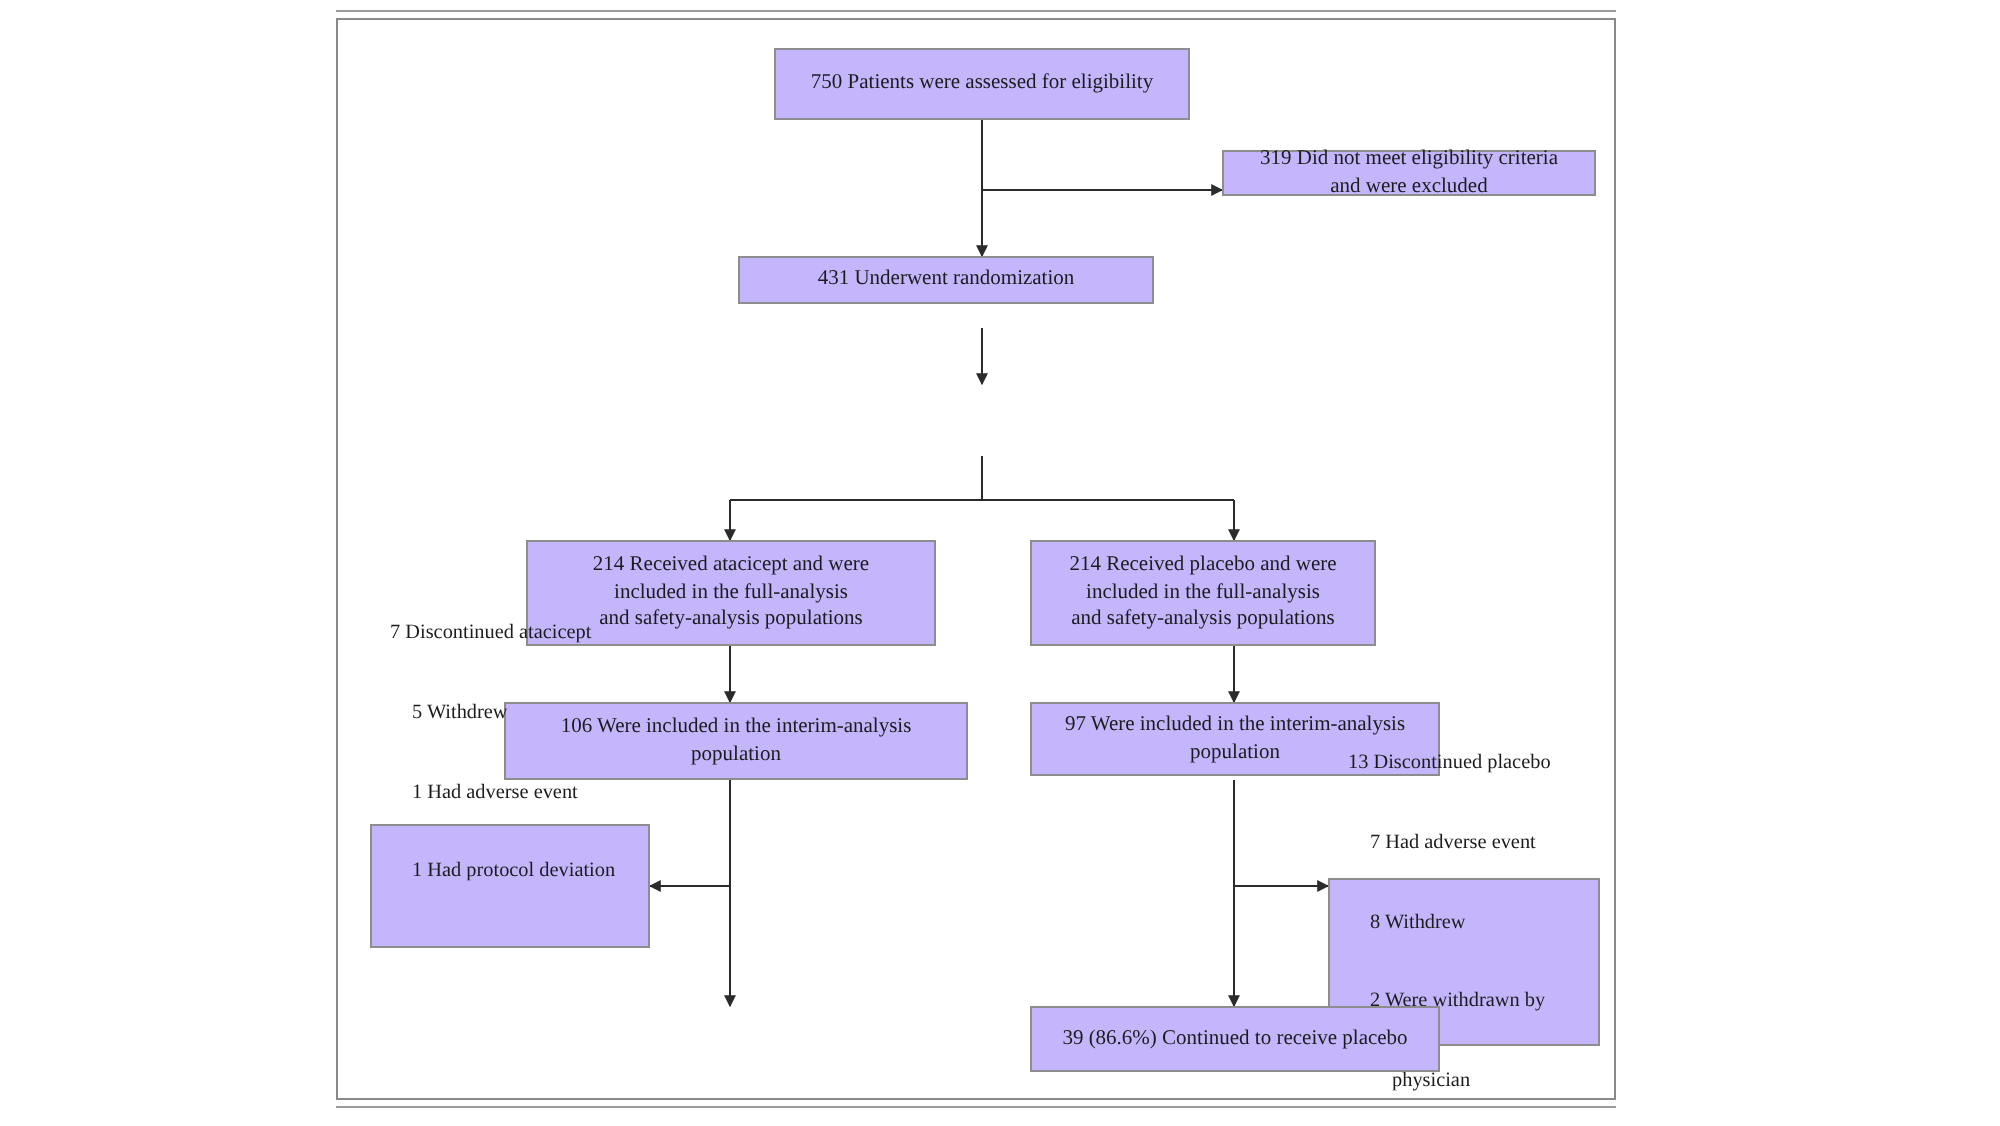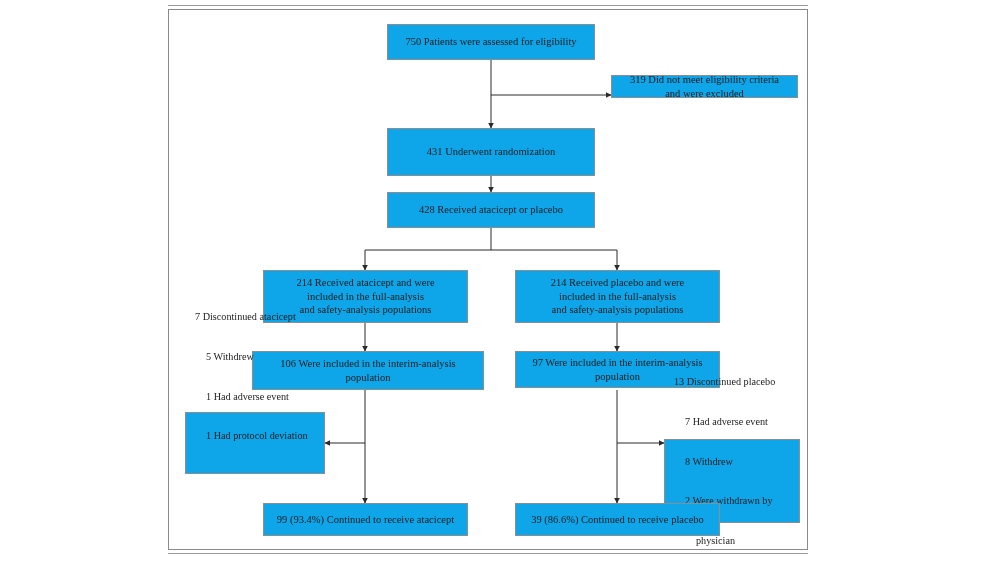--- a/index.html
+++ b/index.html
@@ -59,21 +59,21 @@
     width: 1000px;
     height: 563px;
     pointer-events: none;
   }
 
   
   .node {
     position: absolute;
     box-sizing: border-box;
     border: 1px solid #8d8d8d;
-    background: #0ea5e9;
+    background: #c4b5fd;
     color: #1c1c1c;
     font-size: 10.5px;
     line-height: 1.32;
     display: flex;
     align-items: center;
     justify-content: center;
     padding: 4px 0;
   }
   .node .node-text {
     display: block;
@@ -81,25 +81,25 @@
     white-space: pre-line;
   }
   .node.left-align {
     justify-content: flex-start;
     padding-left: 9px;
   }
 
   
   #node-eligibility   { left: 387px; top: 24px;  width: 208px; height: 36px; }
   #node-excluded      { left: 611px; top: 75px;  width: 187px; height: 23px; align-items: center; }
-  #node-randomization { left: 387px; top: 128px; width: 208px; height: 48px; }
+  #node-randomization { left: 369px; top: 128px; width: 208px; height: 24px; }
   #node-received      { left: 387px; top: 192px; width: 208px; height: 36px; }
 
   #node-atacicept-fas { left: 263px; top: 270px; width: 205px; height: 53px; }
-  #node-placebo-fas   { left: 515px; top: 270px; width: 205px; height: 53px; }
+  #node-placebo-fas   { left: 515px; top: 270px; width: 173px; height: 53px; }
 
   #node-atacicept-interim { left: 252px; top: 351px; width: 232px; height: 39px; }
   #node-placebo-interim   { left: 515px; top: 351px; width: 205px; height: 37px; }
 
   #node-atacicept-discontinued { left: 185px; top: 412px; width: 140px; height: 62px; align-items: flex-end; }
   #node-placebo-discontinued   { left: 664px; top: 409px; width: 136px; height: 84px; margin-top: 30px; }
 
   #node-atacicept-continued { left: 263px; top: 503px; width: 205px; height: 33px; }
   #node-placebo-continued   { left: 515px; top: 503px; width: 205px; height: 33px; }
 
@@ -159,23 +159,20 @@
 
   <div class="node" id="node-excluded">
     <span class="node-text">319 Did not meet eligibility criteria
 and were excluded</span>
   </div>
 
   <div class="node" id="node-randomization">
     <span class="node-text">431 Underwent randomization</span>
   </div>
 
-  <div class="node" id="node-received">
-    <span class="node-text">428 Received atacicept or placebo</span>
-  </div>
 
   <div class="node" id="node-atacicept-fas">
     <span class="node-text">214 Received atacicept and were
 included in the full-analysis
 and safety-analysis populations</span>
   </div>
 
   <div class="node" id="node-placebo-fas">
     <span class="node-text">214 Received placebo and were
 included in the full-analysis
@@ -205,21 +202,18 @@
     <span class="disc-list">
       <span class="disc-head">13 Discontinued placebo</span>
       <span class="disc-item">7 Had adverse event</span>
       <span class="disc-item">8 Withdrew</span>
       <span class="disc-item">2 Were withdrawn by</span>
       <span class="disc-sub">physician</span>
       <span class="disc-item">1 Had protocol deviation</span>
     </span>
   </div>
 
-  <div class="node" id="node-atacicept-continued">
-    <span class="node-text">99 (93.4%) Continued to receive atacicept</span>
-  </div>
 
   <div class="node" id="node-placebo-continued">
     <span class="node-text">39 (86.6%) Continued to receive placebo</span>
   </div>
 
 </div>
 
 </body></html>

